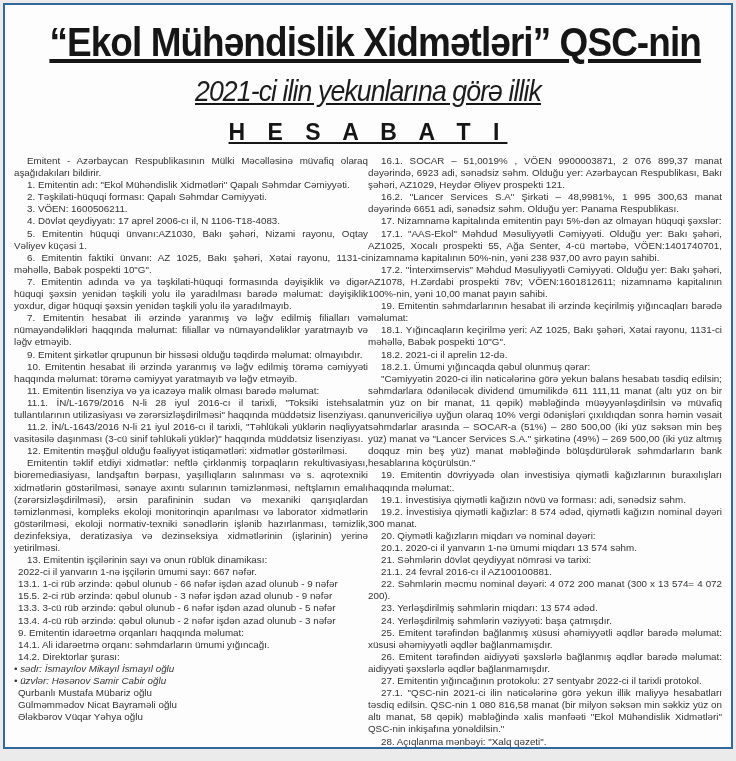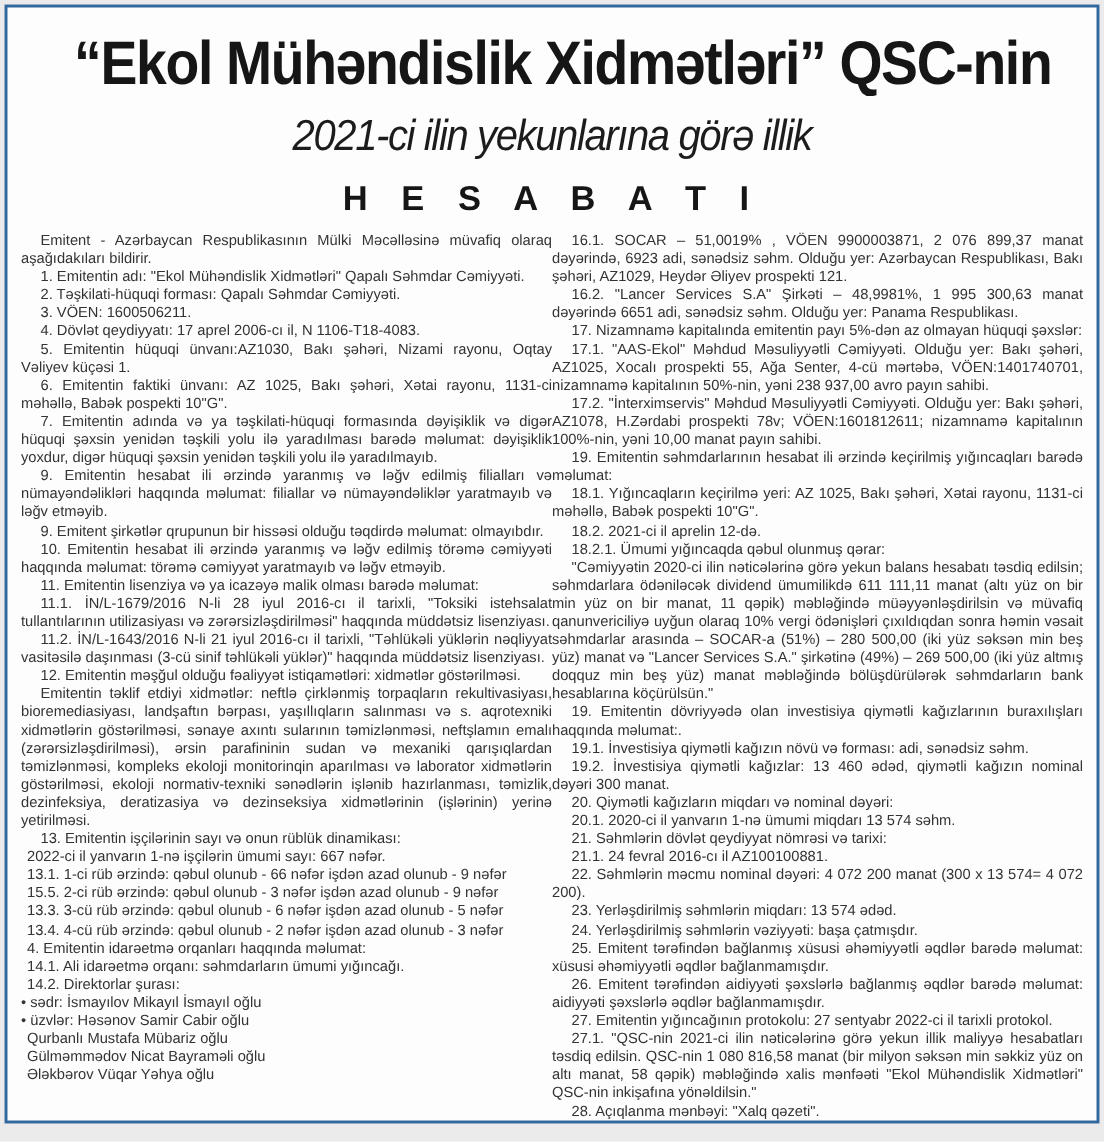--- a/index.html
+++ b/index.html
@@ -13,21 +13,21 @@
     width:736px;height:761px;box-sizing:border-box;
     padding:3px 3px 12px 3px;
   }
   .doc{
     width:100%;height:100%;box-sizing:border-box;
     border:2px solid #33689f;
     background:#fdfdfd;
     padding:6px 9px 4px 9px;
     overflow:hidden;
   }
-  .hdr{text-align:center;color:#161616;}
+  .hdr{text-align:center;color:#161616;text-decoration:underline;}
   .title{
     font-size:41px;font-weight:bold;margin:8px 0 0;
     letter-spacing:-1px;white-space:nowrap;
     transform:scaleX(0.90);transform-origin:center;
     color:#161616;
   }
   .subtitle{
     font-size:29px;font-weight:normal;font-style:italic;margin:9px 0 0;
     letter-spacing:-1px;white-space:nowrap;
     transform:scaleX(0.92);transform-origin:center;
@@ -38,21 +38,21 @@
     letter-spacing:8px;color:#161616;
   }
   .cols{display:flex;margin-top:4px;}
   .col{
     flex:1;min-width:0;
     text-align:justify;
     font-size:9.8px;line-height:12.1px;
     color:#333;
   }
   .para{margin:0;text-indent:13px;}
-  .ind-none{text-indent:0;}
+  .ind-none{text-indent:0;font-style:italic;}
   .ind-small{text-indent:4px;}
 </style>
 </head>
 <body>
 
 <div class="page">
   <div class="doc">
     <div class="hdr">
       <h1 class="title">“Ekol Mühəndislik Xidmətləri” QSC-nin</h1>
       <h2 class="subtitle">2021-ci ilin yekunlarına görə illik</h2>
@@ -61,35 +61,35 @@
     <div class="cols">
       <div class="col" id="col-left">
           <p class="para ind-normal">Emitent - Azərbaycan Respublikasının Mülki Məcəlləsinə müvafiq olaraq aşağıdakıları bildirir.</p>
           <p class="para ind-normal">1. Emitentin adı: "Ekol Mühəndislik Xidmətləri" Qapalı Səhmdar Cəmiyyəti.</p>
           <p class="para ind-normal">2. Təşkilati-hüquqi forması: Qapalı Səhmdar Cəmiyyəti.</p>
           <p class="para ind-normal">3. VÖEN: 1600506211.</p>
           <p class="para ind-normal">4. Dövlət qeydiyyatı: 17 aprel 2006-cı il, N 1106-T18-4083.</p>
           <p class="para ind-normal">5. Emitentin hüquqi ünvanı:AZ1030, Bakı şəhəri, Nizami rayonu, Oqtay Vəliyev küçəsi 1.</p>
           <p class="para ind-normal">6. Emitentin faktiki ünvanı: AZ 1025, Bakı şəhəri, Xətai rayonu, 1131-ci məhəllə, Babək pospekti 10"G".</p>
           <p class="para ind-normal">7. Emitentin adında və ya təşkilati-hüquqi formasında dəyişiklik və digər hüquqi şəxsin yenidən təşkili yolu ilə yaradılması barədə məlumat: dəyişiklik yoxdur, digər hüquqi şəxsin yenidən təşkili yolu ilə yaradılmayıb.</p>
-          <p class="para ind-normal">9. Emitentin hesabat ili ərzində yaranmış və ləğv edilmiş filialları və nümayəndəlikləri haqqında məlumat: filiallar və nümayəndəliklər yaratmayıb və ləğv etməyib.</p>
+          <p class="para ind-normal">7. Emitentin hesabat ili ərzində yaranmış və ləğv edilmiş filialları və nümayəndəlikləri haqqında məlumat: filiallar və nümayəndəliklər yaratmayıb və ləğv etməyib.</p>
           <p class="para ind-normal">9. Emitent şirkətlər qrupunun bir hissəsi olduğu təqdirdə məlumat: olmayıbdır.</p>
           <p class="para ind-normal">10. Emitentin hesabat ili ərzində yaranmış və ləğv edilmiş törəmə cəmiyyəti haqqında məlumat: törəmə cəmiyyət yaratmayıb və ləğv etməyib.</p>
           <p class="para ind-normal">11. Emitentin lisenziya və ya icazəyə malik olması barədə məlumat:</p>
           <p class="para ind-normal">11.1. İN/L-1679/2016 N-li 28 iyul 2016-cı il tarixli, "Toksiki istehsalat tullantılarının utilizasiyası və zərərsizləşdirilməsi" haqqında müddətsiz lisenziyası.</p>
           <p class="para ind-normal">11.2. İN/L-1643/2016 N-li 21 iyul 2016-cı il tarixli, "Təhlükəli yüklərin nəqliyyat vasitəsilə daşınması (3-cü sinif təhlükəli yüklər)" haqqında müddətsiz lisenziyası.</p>
           <p class="para ind-normal">12. Emitentin məşğul olduğu fəaliyyət istiqamətləri: xidmətlər göstərilməsi.</p>
           <p class="para ind-normal">Emitentin təklif etdiyi xidmətlər: neftlə çirklənmiş torpaqların rekultivasiyası, bioremediasiyası, landşaftın bərpası, yaşıllıqların salınması və s. aqrotexniki xidmətlərin göstərilməsi, sənaye axıntı sularının təmizlənməsi, neftşlamın emalı (zərərsizləşdirilməsi), ərsin parafininin sudan və mexaniki qarışıqlardan təmizlənməsi, kompleks ekoloji monitorinqin aparılması və laborator xidmətlərin göstərilməsi, ekoloji normativ-texniki sənədlərin işlənib hazırlanması, təmizlik, dezinfeksiya, deratizasiya və dezinseksiya xidmətlərinin (işlərinin) yerinə yetirilməsi.</p>
           <p class="para ind-normal">13. Emitentin işçilərinin sayı və onun rüblük dinamikası:</p>
           <p class="para ind-small">2022-ci il yanvarın 1-nə işçilərin ümumi sayı: 667 nəfər.</p>
           <p class="para ind-small">13.1. 1-ci rüb ərzində: qəbul olunub - 66 nəfər işdən azad olunub - 9 nəfər</p>
           <p class="para ind-small">15.5. 2-ci rüb ərzində: qəbul olunub - 3 nəfər işdən azad olunub - 9 nəfər</p>
           <p class="para ind-small">13.3. 3-cü rüb ərzində: qəbul olunub - 6 nəfər işdən azad olunub - 5 nəfər</p>
           <p class="para ind-small">13.4. 4-cü rüb ərzində: qəbul olunub - 2 nəfər işdən azad olunub - 3 nəfər</p>
-          <p class="para ind-small">4. Emitentin idarəetmə orqanları haqqında məlumat:</p>
+          <p class="para ind-small">9. Emitentin idarəetmə orqanları haqqında məlumat:</p>
           <p class="para ind-small">14.1.  Ali idarəetmə orqanı: səhmdarların ümumi yığıncağı.</p>
           <p class="para ind-small">14.2.  Direktorlar şurası:</p>
           <p class="para ind-none">• sədr: İsmayılov Mikayıl İsmayıl oğlu</p>
           <p class="para ind-none">• üzvlər: Həsənov Samir Cabir oğlu</p>
           <p class="para ind-small">Qurbanlı Mustafa Mübariz oğlu</p>
           <p class="para ind-small">Gülməmmədov Nicat Bayraməli oğlu</p>
           <p class="para ind-small">Ələkbərov Vüqar Yəhya oğlu</p>
         </div>
       <div class="col" id="col-right">
           <p class="para ind-normal">16.1.  SOCAR – 51,0019% , VÖEN 9900003871, 2 076 899,37 manat dəyərində, 6923 adi, sənədsiz səhm. Olduğu yer: Azərbaycan Respublikası, Bakı şəhəri, AZ1029, Heydər Əliyev prospekti 121.</p>
@@ -97,21 +97,21 @@
           <p class="para ind-normal">17. Nizamnamə kapitalında emitentin payı 5%-dən az olmayan hüquqi şəxslər:</p>
           <p class="para ind-normal">17.1. "AAS-Ekol" Məhdud Məsuliyyətli Cəmiyyəti. Olduğu yer: Bakı şəhəri, AZ1025, Xocalı prospekti 55, Ağa Senter, 4-cü mərtəbə, VÖEN:1401740701, nizamnamə kapitalının 50%-nin, yəni 238 937,00 avro payın sahibi.</p>
           <p class="para ind-normal">17.2. "İnterximservis" Məhdud Məsuliyyətli Cəmiyyəti. Olduğu yer: Bakı şəhəri, AZ1078, H.Zərdabi prospekti 78v; VÖEN:1601812611; nizamnamə kapitalının 100%-nin, yəni 10,00 manat payın sahibi.</p>
           <p class="para ind-normal">19. Emitentin səhmdarlarının hesabat ili ərzində keçirilmiş yığıncaqları barədə məlumat:</p>
           <p class="para ind-normal">18.1.  Yığıncaqların keçirilmə yeri: AZ 1025, Bakı şəhəri, Xətai rayonu, 1131-ci məhəllə, Babək pospekti 10"G".</p>
           <p class="para ind-normal">18.2.  2021-ci il aprelin 12-də.</p>
           <p class="para ind-normal">18.2.1. Ümumi yığıncaqda qəbul olunmuş qərar:</p>
           <p class="para ind-normal">"Cəmiyyətin 2020-ci ilin nəticələrinə görə yekun balans hesabatı təsdiq edilsin; səhmdarlara ödəniləcək dividend ümumilikdə 611 111,11 manat (altı yüz on bir min yüz on bir manat, 11 qəpik) məbləğində müəyyənləşdirilsin və müvafiq qanunvericiliyə uyğun olaraq 10% vergi ödənişləri çıxıldıqdan sonra həmin vəsait səhmdarlar arasında – SOCAR-a (51%) – 280 500,00 (iki yüz səksən min beş yüz) manat və "Lancer Services S.A." şirkətinə (49%) – 269 500,00 (iki yüz altmış doqquz min beş yüz) manat məbləğində bölüşdürülərək səhmdarların bank hesablarına köçürülsün."</p>
           <p class="para ind-normal">19. Emitentin dövriyyədə olan investisiya qiymətli kağızlarının buraxılışları haqqında məlumat:.</p>
           <p class="para ind-normal">19.1. İnvestisiya qiymətli kağızın növü və forması: adi, sənədsiz səhm.</p>
-          <p class="para ind-normal">19.2. İnvestisiya qiymətli kağızlar: 13 460 ədəd, qiymətli kağızın nominal dəyəri 300 manat.</p>
+          <p class="para ind-normal">19.2. İnvestisiya qiymətli kağızlar: 8 574 ədəd, qiymətli kağızın nominal dəyəri 300 manat.</p>
           <p class="para ind-normal">20. Qiymətli kağızların miqdarı və nominal dəyəri:</p>
           <p class="para ind-normal">20.1.  2020-ci il yanvarın 1-nə ümumi miqdarı 13 574 səhm.</p>
           <p class="para ind-normal">21. Səhmlərin dövlət qeydiyyat nömrəsi və tarixi:</p>
           <p class="para ind-normal">21.1.  24 fevral 2016-cı il AZ100100881.</p>
           <p class="para ind-normal">22. Səhmlərin məcmu nominal dəyəri: 4 072 200 manat (300 x 13 574= 4 072 200).</p>
           <p class="para ind-normal">23. Yerləşdirilmiş səhmlərin miqdarı: 13 574 ədəd.</p>
           <p class="para ind-normal">24. Yerləşdirilmiş səhmlərin vəziyyəti: başa çatmışdır.</p>
           <p class="para ind-normal">25. Emitent tərəfindən bağlanmış xüsusi əhəmiyyətli əqdlər barədə məlumat: xüsusi əhəmiyyətli əqdlər bağlanmamışdır.</p>
           <p class="para ind-normal">26. Emitent tərəfindən aidiyyəti şəxslərlə bağlanmış əqdlər barədə məlumat: aidiyyəti şəxslərlə əqdlər bağlanmamışdır.</p>
           <p class="para ind-normal">27. Emitentin yığıncağının protokolu: 27 sentyabr 2022-ci il tarixli protokol.</p>

